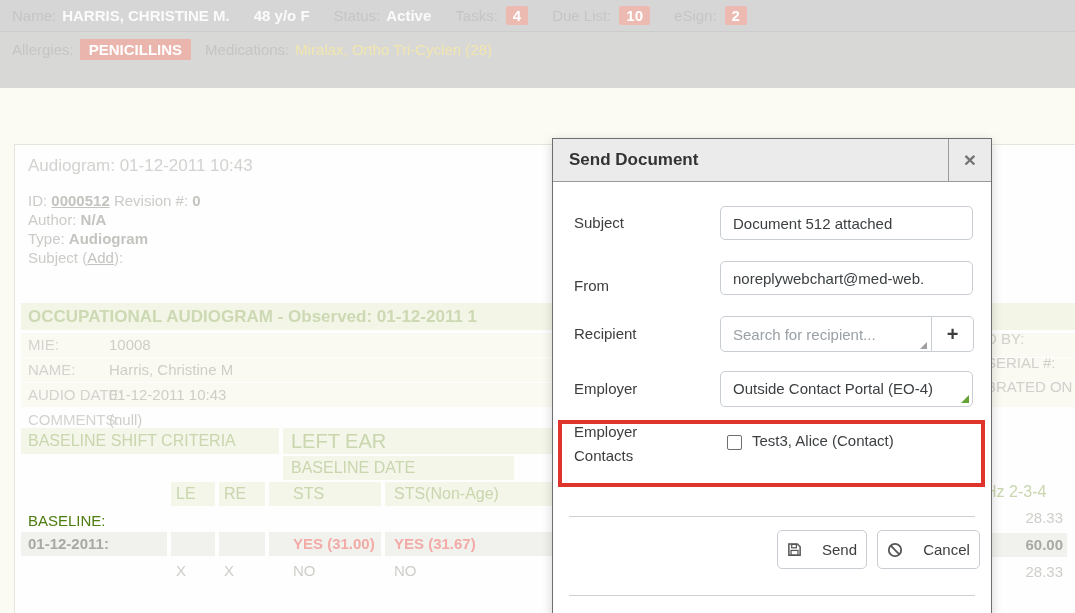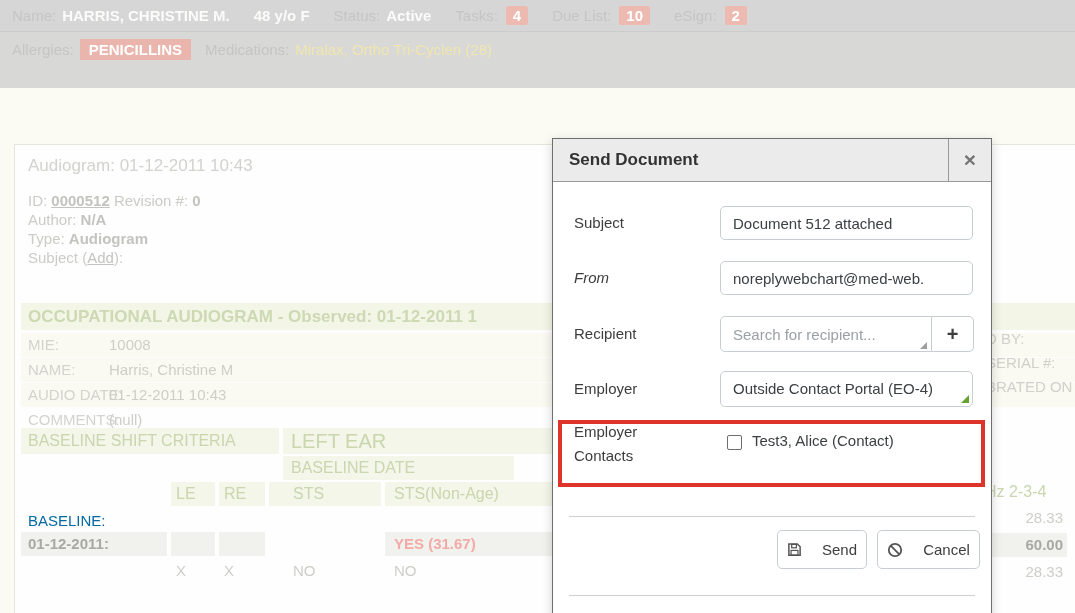--- a/index.html
+++ b/index.html
@@ -42,21 +42,21 @@
   .bdate    { left:268px; top:311px; width:231px; height:24px; background:#f3f6e9; color:#c9d6ae;
               font-size:16px; line-height:24px; padding-left:8px; }
   .hcell { top:337px; height:24px; background:#f3f6e9; color:#c9d6ae; font-size:16px; line-height:24px; }
   .c1 { left:156px; width:44px; padding-left:5px; }
   .c2 { left:204px; width:46px; padding-left:5px; }
   .c3 { left:254px; width:112px; padding-left:24px; }
   .c4 { left:370px; width:167px; padding-left:9px; }
   .trow { height:24px; line-height:24px; }
   .trow .cell { position:absolute; height:24px; line-height:24px; }
   .trow .c0 { left:6px; width:146px; padding-left:7px; }
-  .r-plain { color:#0369a1; }
+  .r-plain { color:#4d7c0f; }
   .row-2011 .cell { background:#f1f1ee; top:0; }
   .row-2011 .c0 { color:#a8a8a4; font-weight:bold; }
   .yes-red { color:#f2aba6; font-weight:bold; }
   .r-gray { color:#cecec9; }
 
   
   .frag { position:absolute; color:#d0d0cc; white-space:nowrap; }
   .frag-green { color:#c9d6ae; font-size:16px; }
   .num { position:absolute; left:1018px; width:45px; text-align:right; color:#cecec9; }
   .num-bold { color:#a8a8a4; font-weight:bold; }
@@ -178,20 +178,21 @@
   <div class="abs hcell c4">STS(Non-Age)</div>
 
   <div class="abs trow" style="top:364px; left:0; right:0;">
     <span class="cell c0 r-plain">BASELINE:</span>
   </div>
 
   <div class="abs trow row-2011" style="top:387px; left:0; right:0; height:25px;">
     <span class="cell c0">01-12-2011:</span>
     <span class="cell c1"></span>
     <span class="cell c2"></span>
+    <span class="cell c3 yes-red">YES (31.00)</span>
     <span class="cell c4 yes-red">YES (31.67)</span>
   </div>
 
   <div class="abs trow" style="top:414px; left:0; right:0;">
     <span class="cell c1 r-gray">X</span>
     <span class="cell c2 r-gray">X</span>
     <span class="cell c3 r-gray">NO</span>
     <span class="cell c4 r-gray">NO</span>
   </div>
 </div>
@@ -207,21 +208,21 @@
 
 <div class="modal">
   <div class="m-header">
     <div class="m-title">Send Document</div>
     <div class="m-close"><span>×</span></div>
   </div>
 
   <div class="m-label" style="top:75px;">Subject</div>
   <input class="m-input" style="top: 67px;" type="text" value="Document 512 attached">
 
-  <div class="m-label" style="top:130px;font-style:italic;">From</div>
+  <div class="m-label" style="top:138px;">From</div>
   <input class="m-input" style="top: 122px;" type="text" value="noreplywebchart@med-web.">
 
   <div class="m-label" style="top:186px;">Recipient</div>
   <div class="rec-wrap">
     <input class="rec-input" type="text" placeholder="Search for recipient..." style="">
     <span class="tri-gray" style="right:47px;"></span>
     <button class="plus-btn"><span>+</span></button>
   </div>
 
   <div class="m-label" style="top:241px;">Employer</div>

